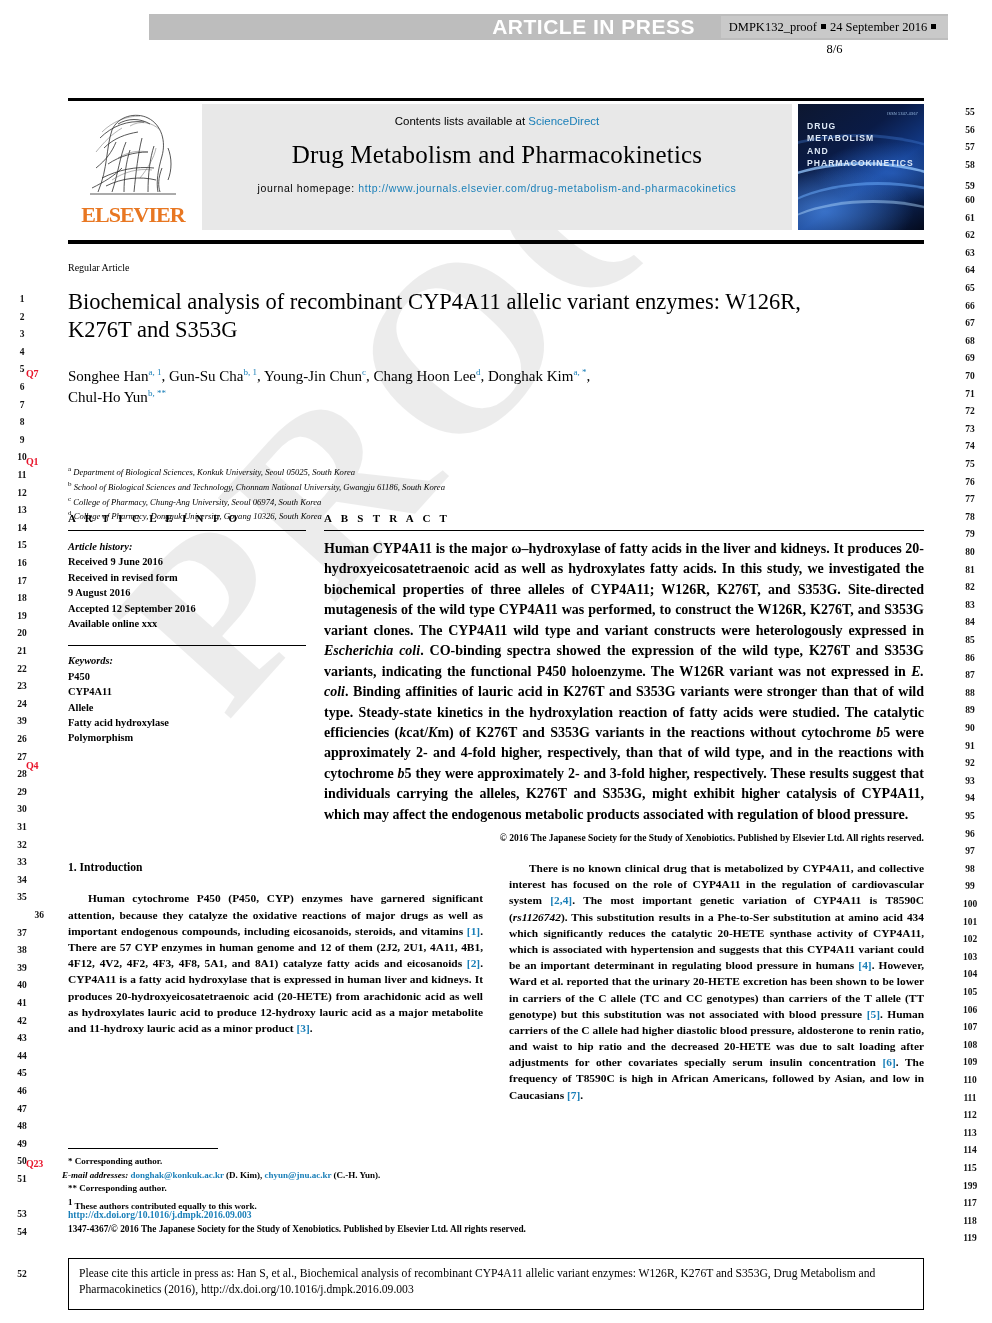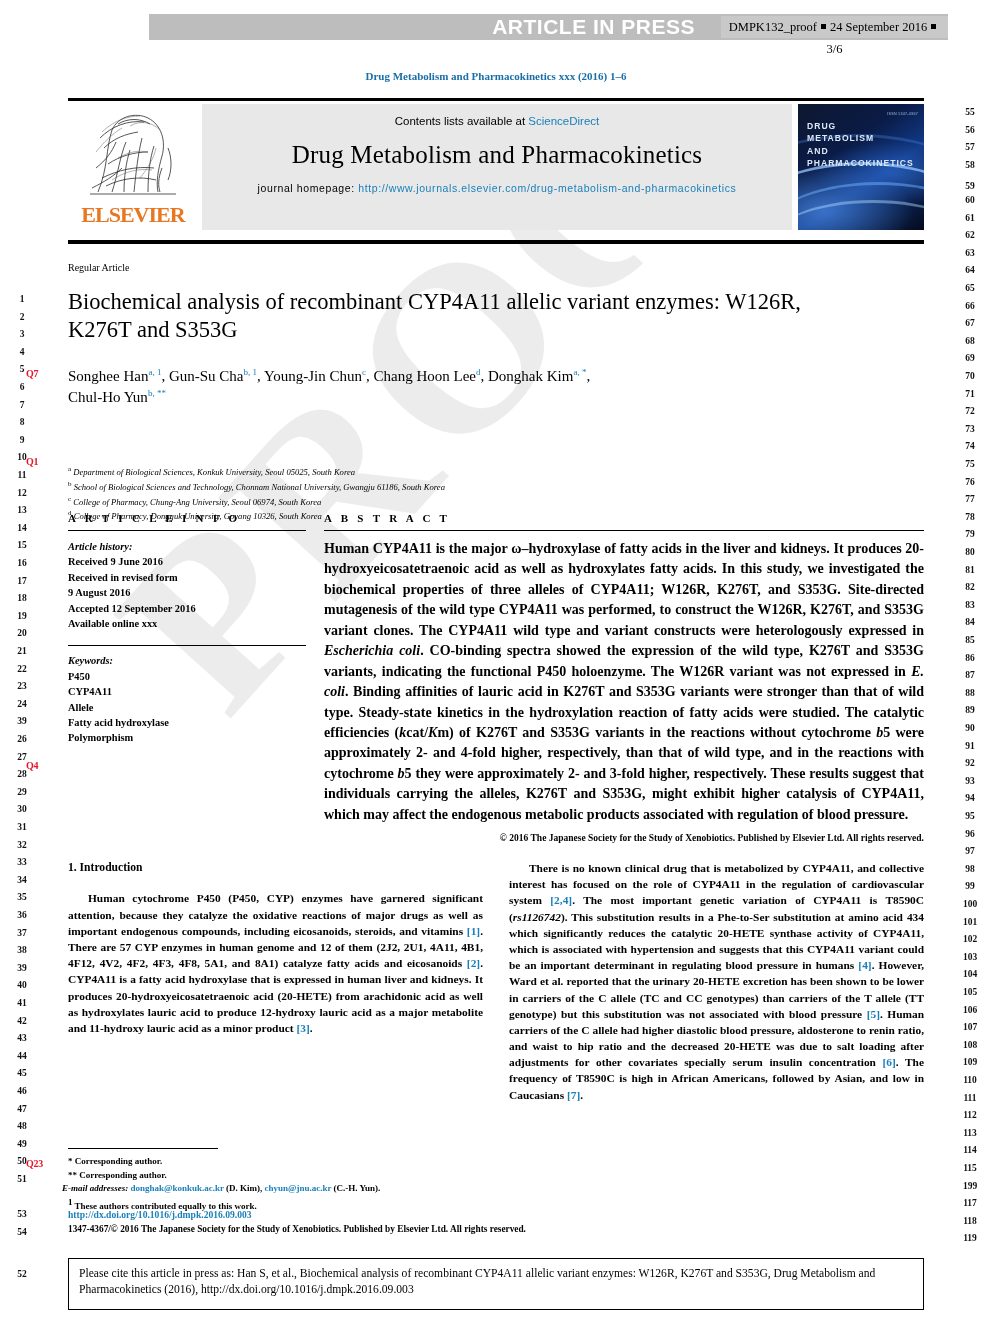--- a/index.html
+++ b/index.html
@@ -160,21 +160,21 @@
     <div class="ln" style="position:absolute;top:735px;width:44px;">26</div>
     <div class="ln" style="position:absolute;top:752.6px;width:44px;">27</div>
     <div class="ln" style="position:absolute;top:770.2px;width:44px;">28</div>
     <div class="ln" style="position:absolute;top:787.8000000000001px;width:44px;">29</div>
     <div class="ln" style="position:absolute;top:805.4000000000001px;width:44px;">30</div>
     <div class="ln" style="position:absolute;top:823px;width:44px;">31</div>
     <div class="ln" style="position:absolute;top:840.6px;width:44px;">32</div>
     <div class="ln" style="position:absolute;top:858.2px;width:44px;">33</div>
     <div class="ln" style="position:absolute;top:875.8000000000001px;width:44px;">34</div>
     <div class="ln" style="position:absolute;top:893.4000000000001px;width:44px;">35</div>
-    <div class="ln" style="position:absolute;top:911px;width:44px;">36</div>
+    <div class="ln" style="position:absolute;top:911px;width:44px;text-align:right;">36</div>
     <div class="ln" style="position:absolute;top:928.6px;width:44px;">37</div>
     <div class="ln" style="position:absolute;top:946.2px;width:44px;">38</div>
     <div class="ln" style="position:absolute;top:963.8000000000001px;width:44px;">39</div>
     <div class="ln" style="position:absolute;top:981.4000000000001px;width:44px;">40</div>
     <div class="ln" style="position:absolute;top:999px;width:44px;">41</div>
     <div class="ln" style="position:absolute;top:1016.6px;width:44px;">42</div>
     <div class="ln" style="position:absolute;top:1034.2px;width:44px;">43</div>
     <div class="ln" style="position:absolute;top:1051.8000000000002px;width:44px;">44</div>
     <div class="ln" style="position:absolute;top:1069.4px;width:44px;">45</div>
     <div class="ln" style="position:absolute;top:1087px;width:44px;">46</div>
@@ -261,25 +261,24 @@
     <div class="qmark" style="top:1158px;">Q23</div>
   </div>
 
 <div class="page">
 
   <div class="watermark">PROOF</div>
 
   <div class="banner">
     <div class="banner-title">ARTICLE IN PRESS</div>
     <div class="banner-meta">
-      <span>DMPK132_proof</span><span class="sq"></span><span>24 September 2016</span><span class="sq"></span><span>3/6</span>
-    </div>
-  </div>
-
-  <div class="jref">Drug Metabolism and Pharmacokinetics xxx (2016) 1–6</div>
+      <span>DMPK132_proof</span><span class="sq"></span><span>24 September 2016</span><span class="sq"></span><span>8/6</span>
+    </div>
+  </div>
+
 
   <div class="rule-thick" style="top:98px; height:3px;"></div>
   <div class="masthead">
 
     <div class="logo-cell">
       <svg class="tree" viewBox="0 0 110 92">
         <g stroke="#2b2b2b" stroke-width="0.8" fill="none">
           <path d="M12 86 L98 86"></path>
           <path d="M20 84 C30 60 28 40 34 22 C40 8 58 4 70 10 C84 17 88 34 84 48 C80 62 78 74 80 84"></path>
           <path d="M34 84 C40 66 42 48 48 34"></path>
@@ -384,28 +383,28 @@
     <h3>1. Introduction</h3>
     <p id="p-left">Human cytochrome P450 (P450, CYP) enzymes have garnered significant attention, because they catalyze the oxidative reactions of major drugs as well as important endogenous compounds, including eicosanoids, steroids, and vitamins <span class="ref">[1]</span>. There are 57 CYP enzymes in human genome and 12 of them (2J2, 2U1, 4A11, 4B1, 4F12, 4V2, 4F2, 4F3, 4F8, 5A1, and 8A1) catalyze fatty acids and eicosanoids <span class="ref">[2]</span>. CYP4A11 is a fatty acid hydroxylase that is expressed in human liver and kidneys. It produces 20-hydroxyeicosatetraenoic acid (20-HETE) from arachidonic acid as well as hydroxylates lauric acid to produce 12-hydroxy lauric acid as a major metabolite and 11-hydroxy lauric acid as a minor product <span class="ref">[3]</span>.</p>
   </div>
   <div class="col right">
     <p id="p-right">There is no known clinical drug that is metabolized by CYP4A11, and collective interest has focused on the role of CYP4A11 in the regulation of cardiovascular system <span class="ref">[2,4]</span>. The most important genetic variation of CYP4A11 is T8590C (<i>rs1126742</i>). This substitution results in a Phe-to-Ser substitution at amino acid 434 which significantly reduces the catalytic 20-HETE synthase activity of CYP4A11, which is associated with hypertension and suggests that this CYP4A11 variant could be an important determinant in regulating blood pressure in humans <span class="ref">[4]</span>. However, Ward et al. reported that the urinary 20-HETE excretion has been shown to be lower in carriers of the C allele (TC and CC genotypes) than carriers of the T allele (TT genotype) but this substitution was not associated with blood pressure <span class="ref">[5]</span>. Human carriers of the C allele had higher diastolic blood pressure, aldosterone to renin ratio, and waist to hip ratio and the decreased 20-HETE was due to salt loading after adjustments for other covariates specially serum insulin concentration <span class="ref">[6]</span>. The frequency of T8590C is high in African Americans, followed by Asian, and low in Caucasians <span class="ref">[7]</span>.</p>
   </div>
 
   <div class="fn-rule"></div>
   <div class="fn">
     <div class="ind">* Corresponding author.</div>
-    <div class="ind">** Corresponding author.</div>
     <div class="ind" style="padding-left:10px;">
       <span class="it">E-mail addresses:</span>
       <span class="link">donghak@konkuk.ac.kr</span>
       <span>(D. Kim),</span>
       <span class="link">chyun@jnu.ac.kr</span>
       <span>(C.-H. Yun).</span>
     </div>
+    <div class="ind">** Corresponding author.</div>
     <div class="ind">
       <span class="sup" style="color:#000;">1</span>
       <span>These authors contributed equally to this work.</span>
     </div>
   </div>
   <div class="doi">http://dx.doi.org/10.1016/j.dmpk.2016.09.003</div>
   <div class="issn">1347-4367/© 2016 The Japanese Society for the Study of Xenobiotics. Published by Elsevier Ltd. All rights reserved.</div>
 
   <div class="citebox">Please cite this article in press as: Han S, et al., Biochemical analysis of recombinant CYP4A11 allelic variant enzymes: W126R, K276T and S353G, Drug Metabolism and Pharmacokinetics (2016), http://dx.doi.org/10.1016/j.dmpk.2016.09.003</div>
 

